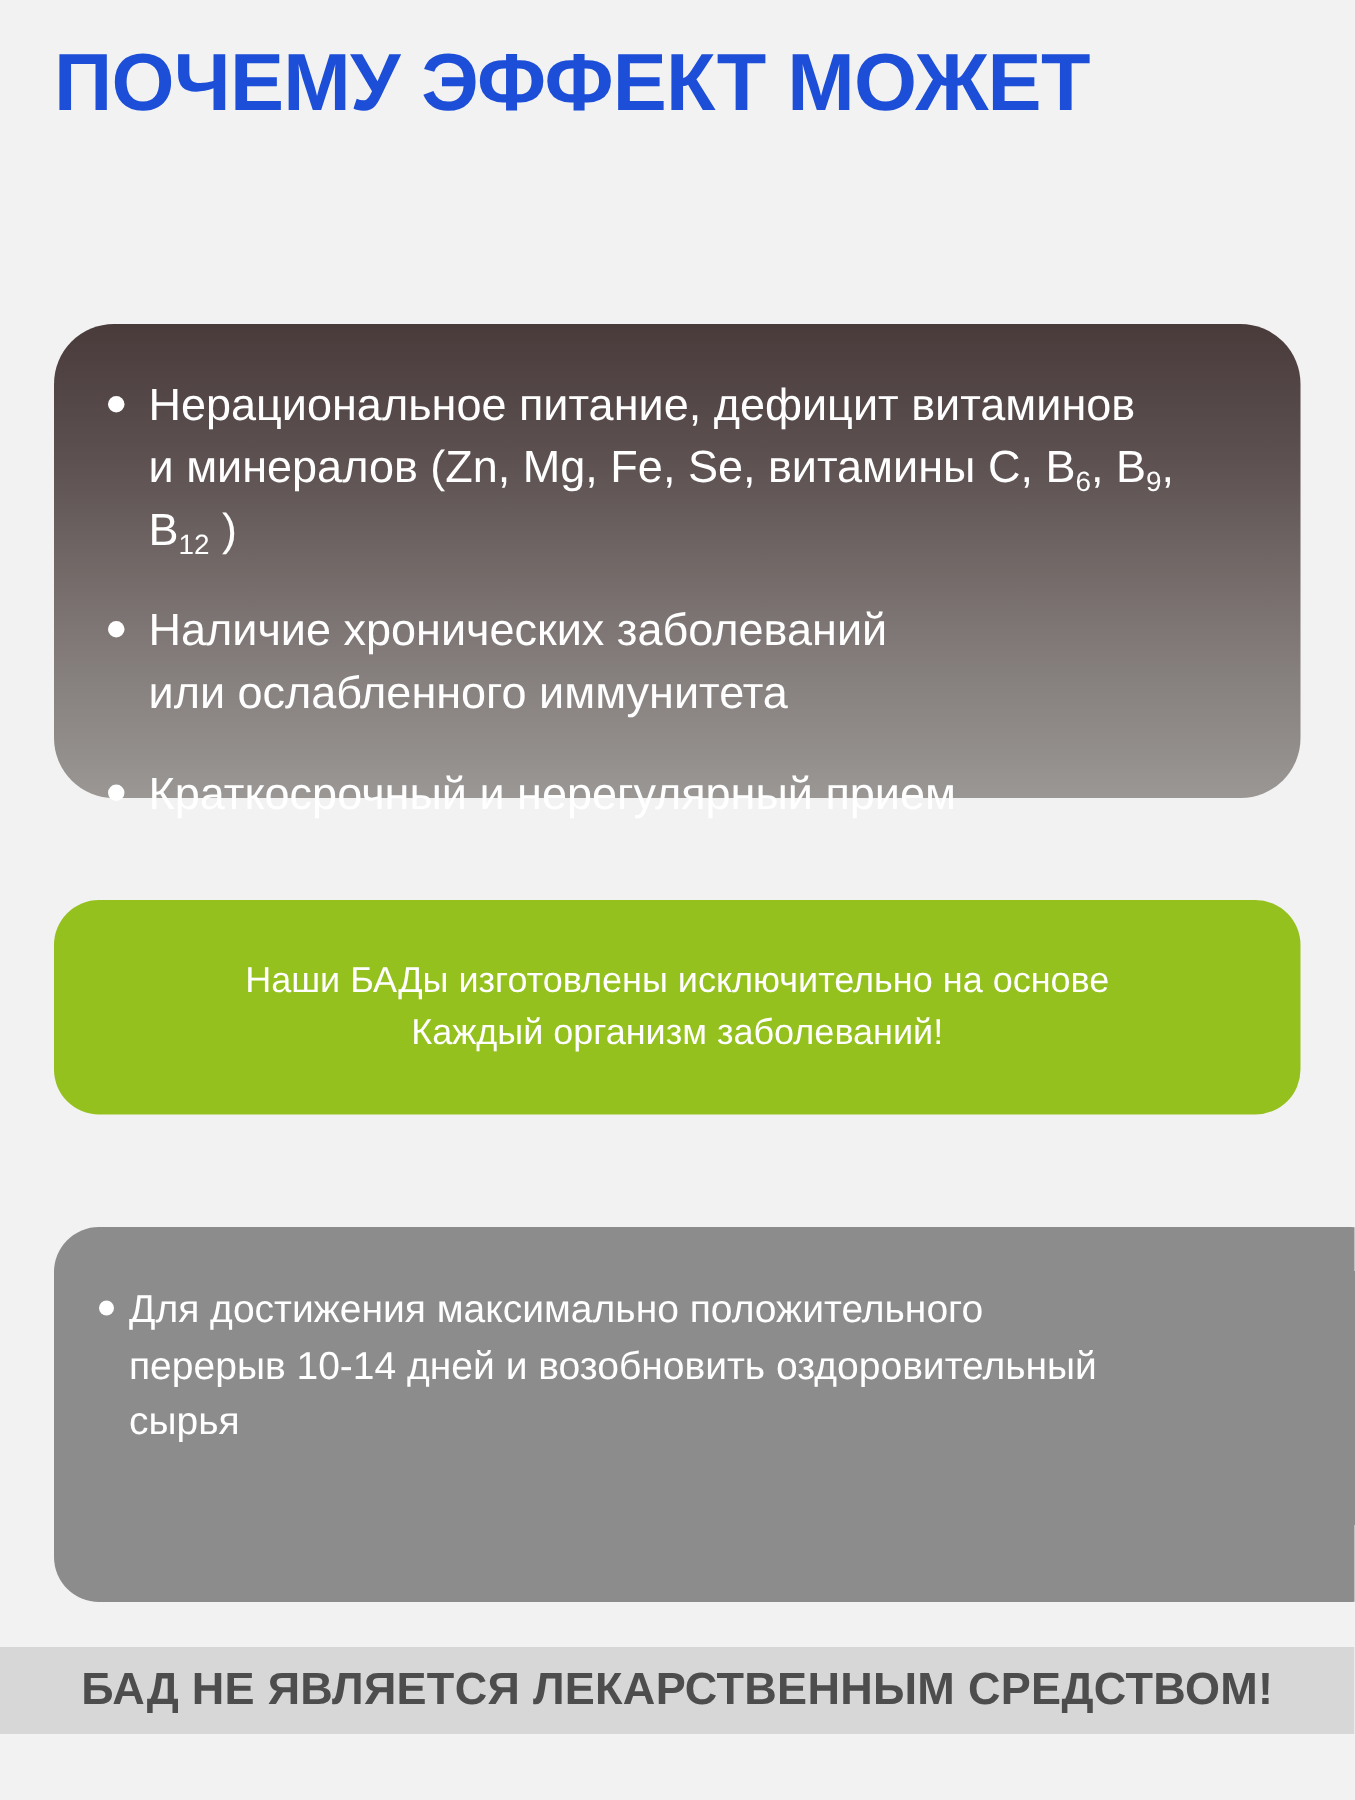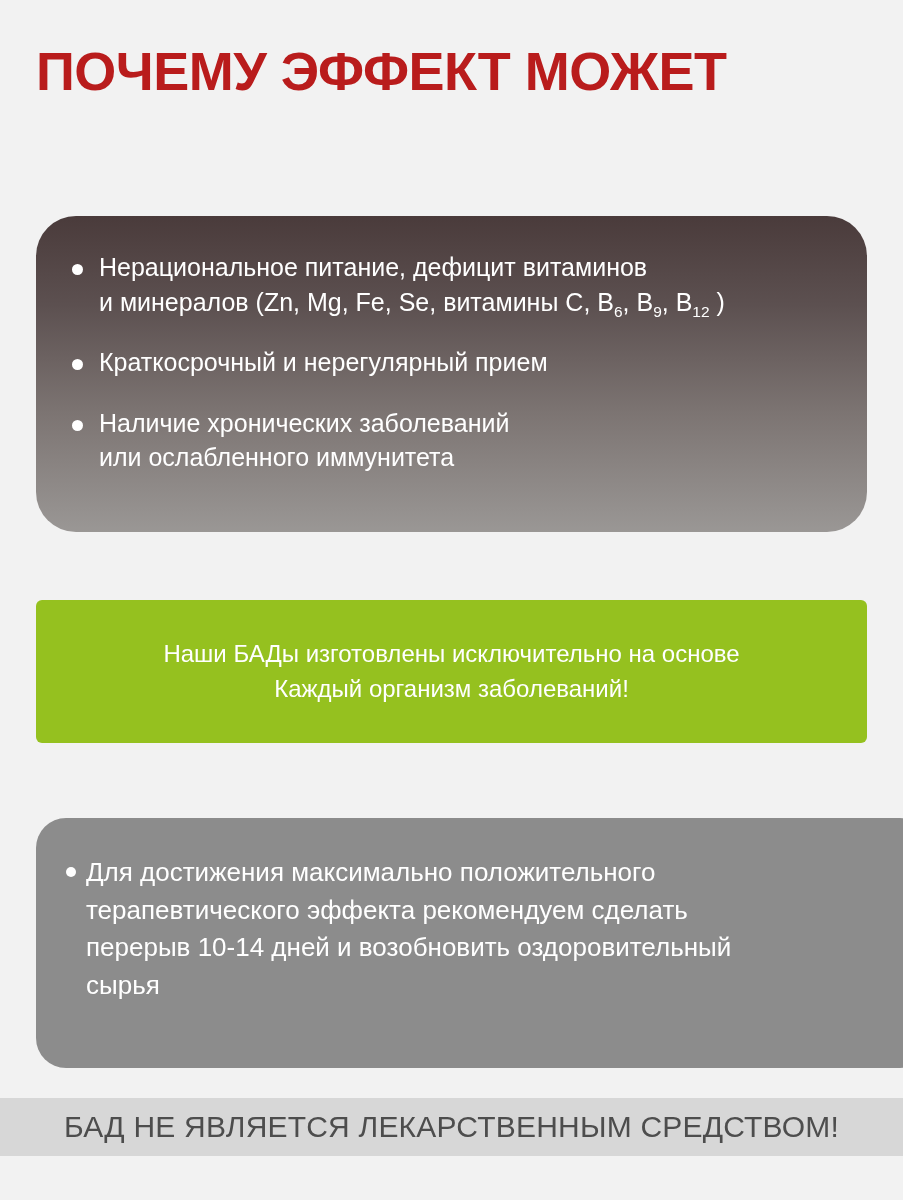--- a/index.html
+++ b/index.html
@@ -16,23 +16,23 @@
   .page {
     position: relative;
     width: 903px;
     height: 1200px;
     background: #f2f2f2;
     box-sizing: border-box;
   }
   .headline {
     position: absolute;
     left: 36px;
-    top: 42px;
+    top: 26px;
     width: 840px;
-    color: #b91c1c;
+    color: #1d4ed8;
     font-size: 54px;
     line-height: 1.08;
     font-weight: bold;
     letter-spacing: -0.5px;
   }
   .headline .line {
     display: block;
     white-space: nowrap;
   }
 
@@ -45,21 +45,21 @@
     height: 316px;
     border-radius: 40px;
     background: linear-gradient(180deg, #4a3b3b 0%, #5c5050 28%, #7c7472 62%, #9a9795 100%);
     box-sizing: border-box;
     padding: 34px 36px 0 36px;
   }
   .card-dark .bullet-row {
     display: flex;
     align-items: flex-start;
     color: #ffffff;
-    font-size: 25px;
+    font-size: 30px;
     line-height: 1.38;
     margin-bottom: 26px;
   }
   .card-dark .bullet-row:last-child {
     margin-bottom: 0;
   }
   .dot {
     width: 11px;
     height: 11px;
     border-radius: 50%;
@@ -80,21 +80,21 @@
     top: 6px;
   }
 
   
   .card-green {
     position: absolute;
     left: 36px;
     top: 600px;
     width: 831px;
     height: 143px;
-    border-radius: 6px;
+    border-radius: 30px;
     background: #95c11f;
     color: #ffffff;
     font-size: 24px;
     line-height: 1.42;
     text-align: center;
     display: flex;
     flex-direction: column;
     justify-content: center;
     align-items: center;
     box-sizing: border-box;
@@ -143,21 +143,21 @@
     width: 903px;
     height: 58px;
     background: #d7d7d7;
     display: flex;
     align-items: center;
     justify-content: center;
   }
   .footer-text {
     color: #4d4d4d;
     font-size: 30px;
-    font-weight: normal;
+    font-weight: bold;
     letter-spacing: 0.2px;
   }
 </style>
 </head>
 <body>
 
 <div class="page">
 
   <div class="headline">
     <span class="line">ПОЧЕМУ ЭФФЕКТ МОЖЕТ</span>
@@ -169,45 +169,44 @@
       <span class="dot"></span>
       <span class="btxt">
         <span class="l">Нерациональное питание, дефицит витаминов</span>
         <span class="l"><span>и минералов (Zn, Mg, Fe, Se, витамины C, B</span><sub>6</sub><span>, B</span><sub>9</sub><span>, B</span><sub>12</sub><span> )</span></span>
       </span>
     </div>
 
     <div class="bullet-row">
       <span class="dot"></span>
       <span class="btxt">
-        <span class="l">Краткосрочный и нерегулярный прием</span>
-      </span>
-    </div>
-
-    <div class="bullet-row">
-      <span class="dot"></span>
-      <span class="btxt">
         <span class="l">Наличие хронических заболеваний</span>
         <span class="l">или ослабленного иммунитета</span>
+      </span>
+    </div>
+
+    <div class="bullet-row">
+      <span class="dot"></span>
+      <span class="btxt">
+        <span class="l">Краткосрочный и нерегулярный прием</span>
       </span>
     </div>
 
   </div>
 
   <div class="card-green">
     <span class="l">Наши БАДы изготовлены исключительно на основе</span>
     <span class="l">Каждый организм заболеваний!</span>
   </div>
 
   <div class="card-gray">
     <div class="bullet-row">
       <span class="dot"></span>
       <span class="btxt">
         <span class="l">Для достижения максимально положительного</span>
-        <span class="l">терапевтического эффекта рекомендуем сделать</span>
         <span class="l">перерыв 10-14 дней и возобновить оздоровительный</span>
         <span class="l">сырья</span>
       </span>
     </div>
   </div>
 
   <div class="footer">
     <span class="footer-text">БАД НЕ ЯВЛЯЕТСЯ ЛЕКАРСТВЕННЫМ СРЕДСТВОМ!</span>
   </div>
 

